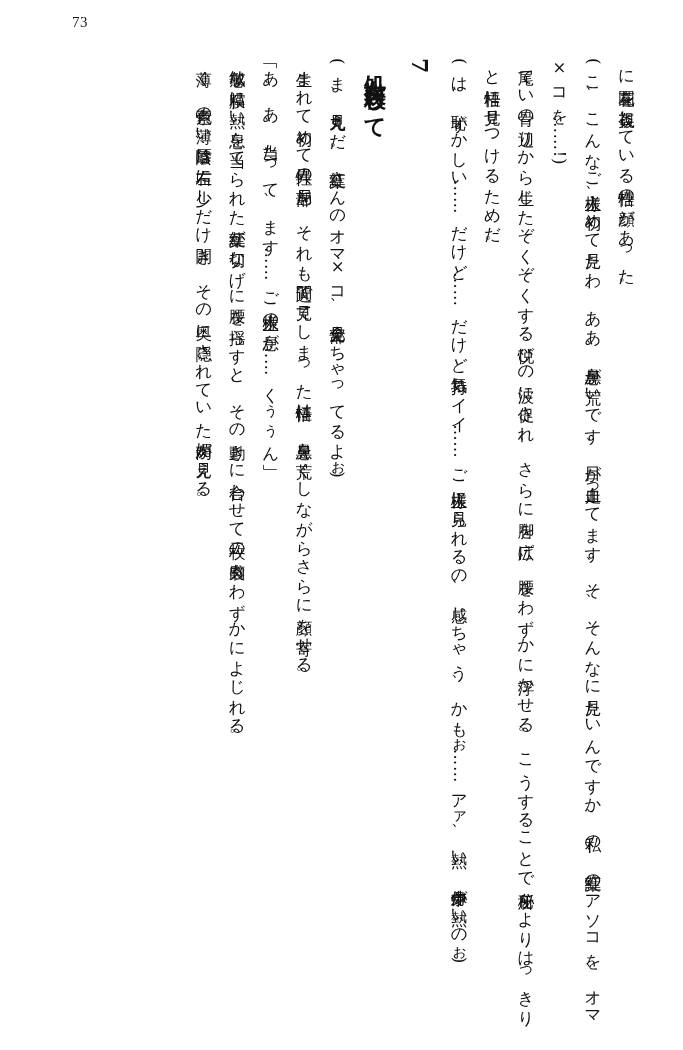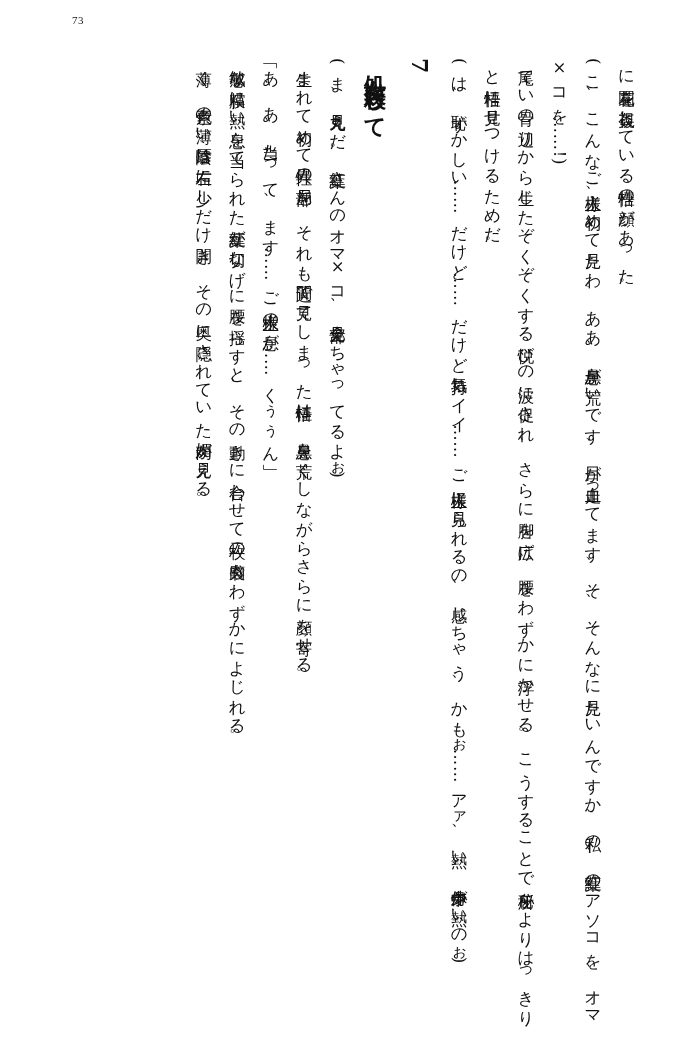--- a/index.html
+++ b/index.html
@@ -13,21 +13,21 @@
     height: 1050px;
     background: #ffffff;
     overflow: hidden;
     font-family: "DejaVu Serif", "Liberation Serif", serif;
     color: #111111;
   }
   .page-number {
     position: absolute;
     top: 14px;
     left: 72px;
-    font-size: 11px;
+    font-size: 15px;
     font-family: "Liberation Serif", serif;
     color: #1a1a1a;
     letter-spacing: 0.5px;
   }
   
   .body-text {
     position: absolute;
     top: 58px;
     right: 40px;
     left: 40px;

